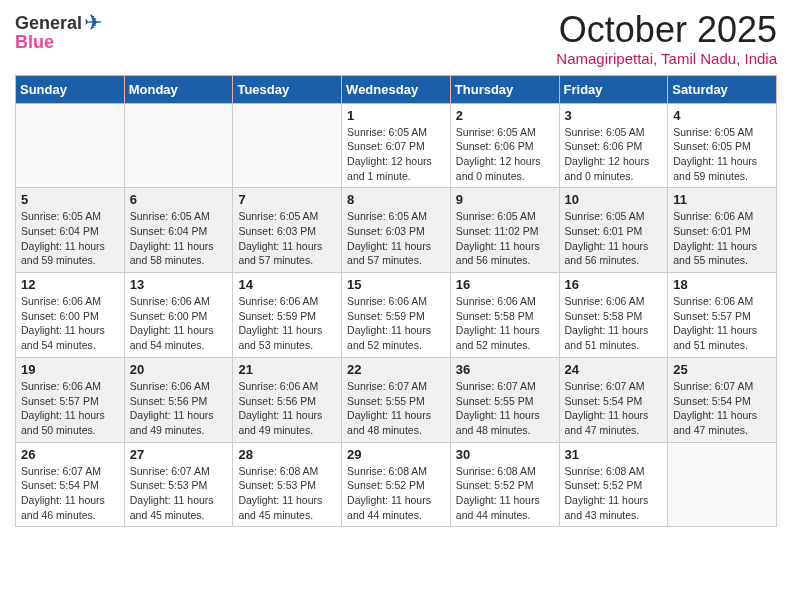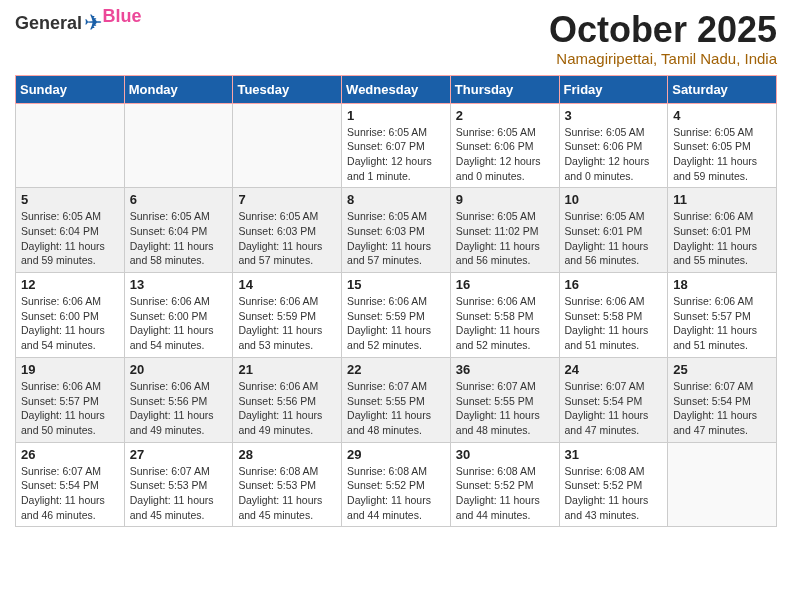--- a/index.html
+++ b/index.html
@@ -11,39 +11,39 @@
       padding: 10px 15px;
     }
     .header-section {
       display: flex;
       align-items: flex-start;
       justify-content: space-between;
       margin-bottom: 8px;
     }
     .logo {
       display: flex;
-      flex-direction: row;
+      flex-direction: column;
       align-items: flex-start;
     }
     .logo-text {
       display: flex;
       align-items: center;
     }
     .title-section {
       text-align: right;
     }
     .month-title {
       font-size: 36px;
-      font-weight: bold;
+      font-weight: normal;
       color: #222;
       line-height: 1.1;
     }
     .subtitle {
       font-size: 15px;
-      color: #a16207;
+      color: #be185d;
       text-align: right;
     }
     .calendar {
       width: 100%;
       border-collapse: collapse;
     }
     .calendar th {
       background-color: #1a5fa8;
       color: #fff;
       padding: 6px 4px;

